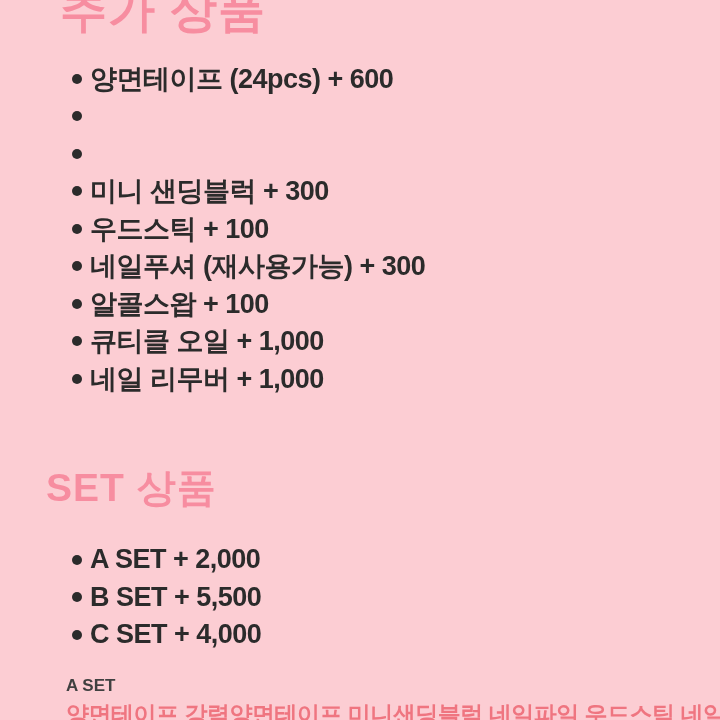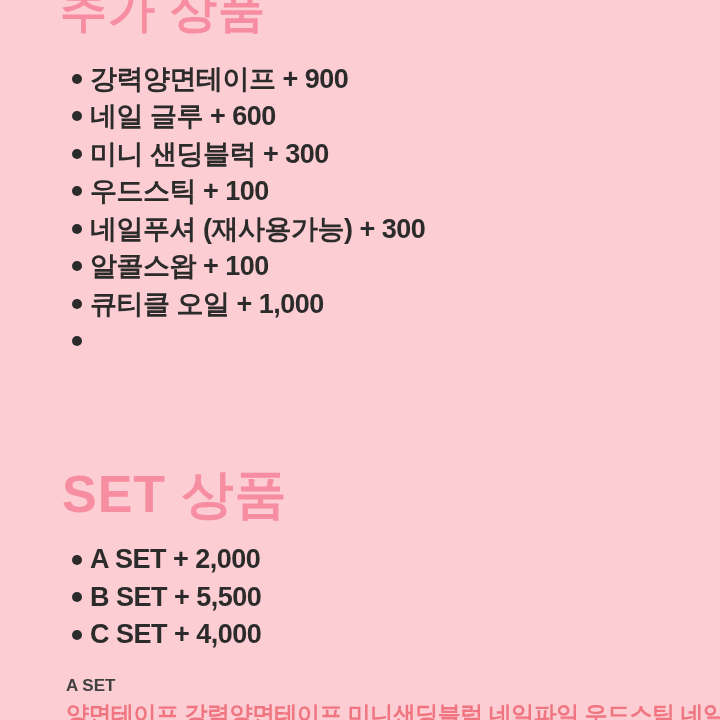--- a/index.html
+++ b/index.html
@@ -22,23 +22,23 @@
     line-height: 1;
     letter-spacing: 1px;
     white-space: nowrap;
   }
   .title-add {
     left: 60px;
     top: -14px;
     font-size: 47px;
   }
   .title-set {
-    left: 62px;
+    left: 46px;
     top: 468px;
-    font-size: 52px;
+    font-size: 39px;
   }
   .item-list {
     position: absolute;
     left: 72px;
     margin: 0;
     padding: 0;
     list-style: none;
   }
   .list-add { top: 60px; }
   .list-set { top: 541px; text-align: center; }
@@ -86,25 +86,27 @@
 </head>
 <body>
 
 <div>
 
   <h1 class="section-title title-add">추가 상품</h1>
 
   <ul class="item-list list-add">
     <li class="item">
       <span class="dot"></span>
-      <span class="item-text">강력양면테이프 + 900</span>
+      <span class="item-text">양면테이프 (24pcs) + 600</span>
     </li>
     <li class="item">
       <span class="dot"></span>
-      <span class="item-text">네일 글루 + 600</span>
+    </li>
+    <li class="item">
+      <span class="dot"></span>
     </li>
     <li class="item">
       <span class="dot"></span>
       <span class="item-text">미니 샌딩블럭 + 300</span>
     </li>
     <li class="item">
       <span class="dot"></span>
       <span class="item-text">우드스틱 + 100</span>
     </li>
     <li class="item">
@@ -114,20 +116,21 @@
     <li class="item">
       <span class="dot"></span>
       <span class="item-text">알콜스왑 + 100</span>
     </li>
     <li class="item">
       <span class="dot"></span>
       <span class="item-text">큐티클 오일 + 1,000</span>
     </li>
     <li class="item">
       <span class="dot"></span>
+      <span class="item-text">네일 리무버 + 1,000</span>
     </li>
   </ul>
 
   <h2 class="section-title title-set">SET 상품</h2>
 
   <ul class="item-list list-set">
     <li class="item">
       <span class="dot"></span>
       <span class="item-text">A SET + 2,000</span>
     </li>

